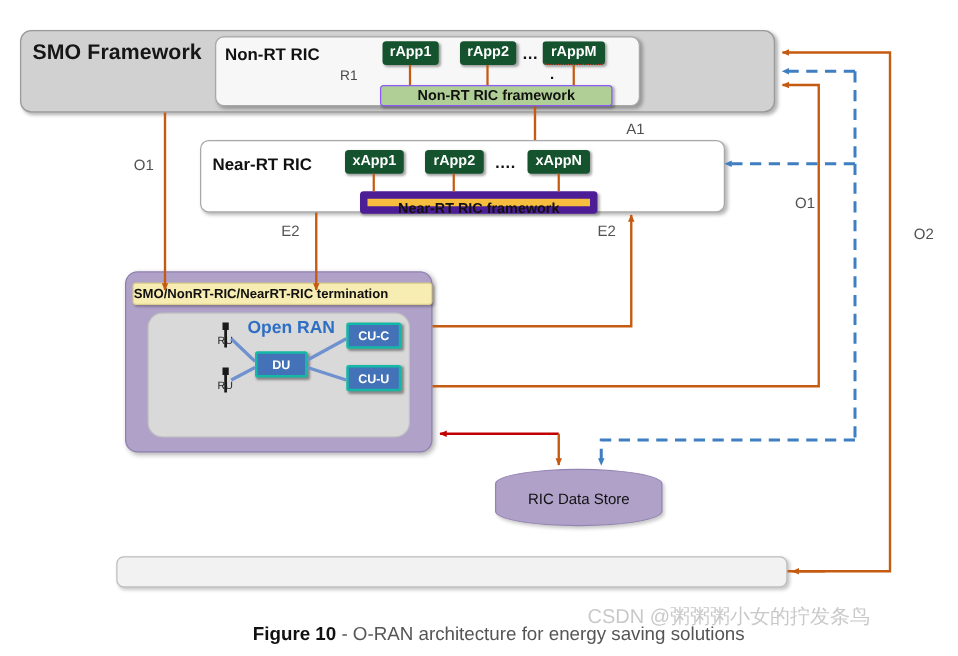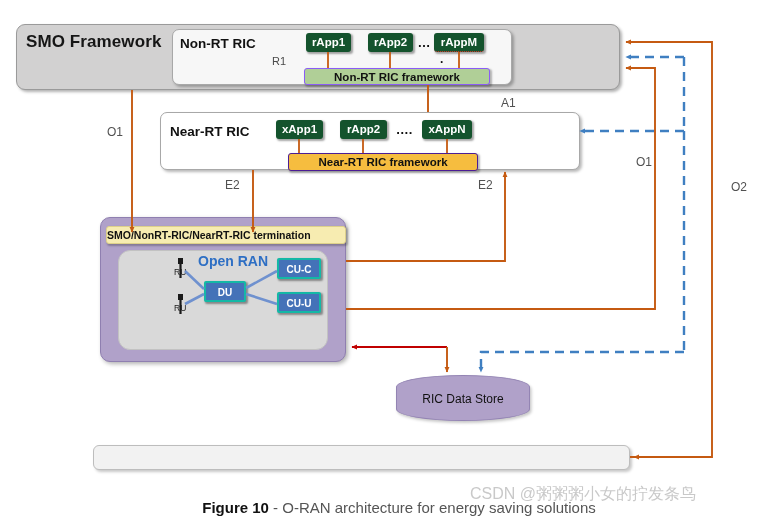--- a/index.html
+++ b/index.html
@@ -46,21 +46,21 @@
     border:1px solid #a8a8a8;border-radius:7px;
     box-shadow:2px 2px 3px rgba(0,0,0,.28);}
   #nearrt-title{left:170px;top:122px;width:120px;height:20px;font-size:13.5px;
     font-weight:bold;color:#111;line-height:20px;}
   #xapp1{left:276px;top:120px;width:47px;}
   #xrapp2{left:340px;top:120px;width:47px;}
   #xappn{left:422px;top:120px;width:50px;}
   #xdots{left:390px;top:120px;width:28px;height:19px;font-size:13px;
     font-weight:bold;color:#111;line-height:19px;text-align:center;}
   #nearrt-fw{left:288px;top:153px;width:190px;height:18px;background:#f6bd3f;
-    border:1px solid #4c1d95;border-radius:3px;color:#111;font-size:11.5px;
+    border:6px solid #4c1d95;border-radius:3px;color:#111;font-size:11.5px;
     font-weight:bold;text-align:center;line-height:17px;
     box-shadow:1.5px 1.5px 2px rgba(0,0,0,.28);}
 
   
   #ran-box{left:100px;top:217px;width:246px;height:145px;background:#b0a1c9;
     border:1px solid #8f7fb0;border-radius:10px;
     box-shadow:2px 2px 4px rgba(0,0,0,.30);}
   #term-bar{left:106px;top:226px;width:240px;height:18px;background:#f7ecb1;
     border:1px solid #ddd08a;border-radius:3px;color:#111;font-size:10.5px;
     font-weight:bold;text-align:left;line-height:17px;

